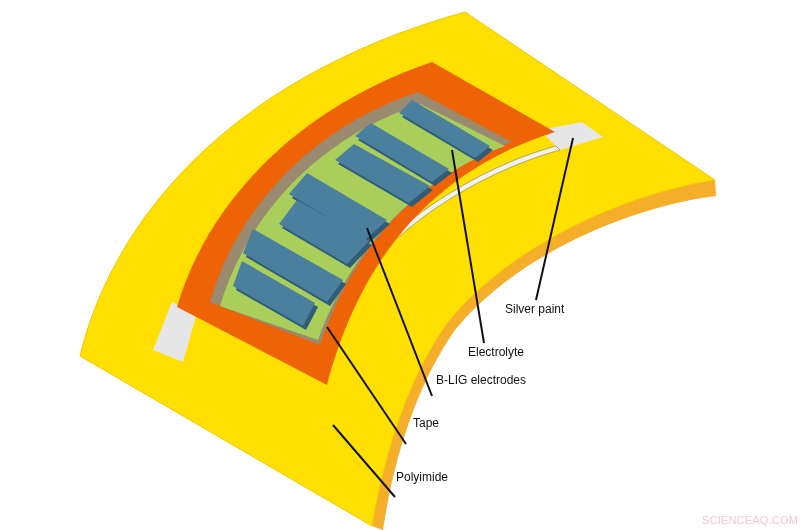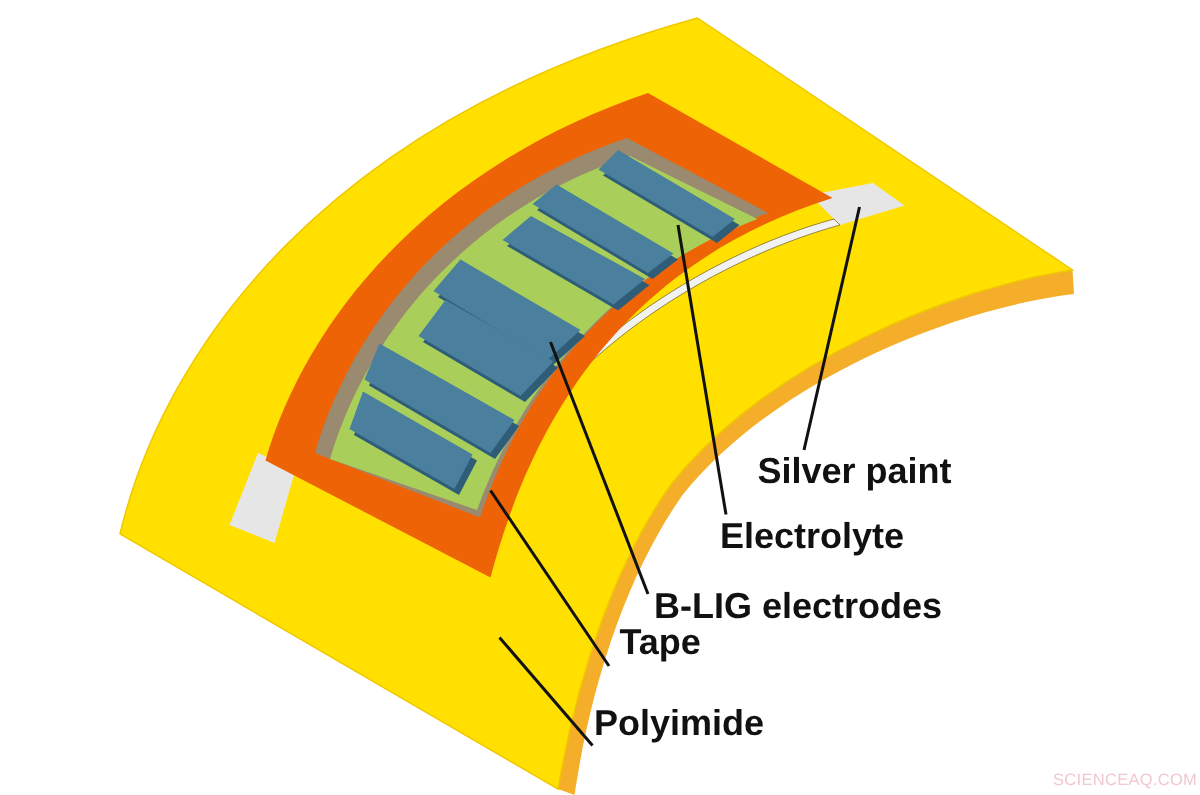--- a/index.html
+++ b/index.html
@@ -1,20 +1,20 @@
 <!DOCTYPE html>
 <html><head>
   <meta charset="utf-8">
   <style>
     html, body { margin: 0; padding: 0; background: #ffffff; }
     body { width: 800px; height: 530px; position: relative; overflow: hidden;
            font-family: "Liberation Sans", sans-serif; }
     #diagram { position: absolute; left: 0; top: 0; width: 800px; height: 530px; }
     .label { position: absolute; font-family: "Liberation Sans", sans-serif;
-             font-weight: bold; font-size: 24px; color: #111111; white-space: nowrap;
+             font-weight: normal; font-size: 12px; color: #111111; white-space: nowrap;
              line-height: 1; }
     .watermark { position: absolute; font-family: "Liberation Sans", sans-serif;
                  font-size: 11px; color: #f0c8cf; letter-spacing: 0.2px; }
   </style>
 </head>
 <body>
 
 <svg id="diagram" viewBox="0 0 800 530" xmlns="http://www.w3.org/2000/svg">
 
   <path d="M715,180 L716,196 C640,205 520,250 455,330 C420,380 395,450 383,530 L372,526 C385,450 410,375 448,322 C515,240 635,192 715,180 Z" fill="#f5ae2a"></path>
@@ -68,18 +68,18 @@
   <g stroke="#111111" stroke-width="2" fill="none">
     <line x1="573" y1="138" x2="536" y2="300"></line>
     <line x1="452" y1="150" x2="484" y2="343"></line>
     <line x1="367" y1="228" x2="432" y2="396"></line>
     <line x1="327" y1="327" x2="406" y2="444"></line>
     <line x1="333" y1="425" x2="395" y2="497"></line>
   </g>
 </svg>
 
 <div class="label" style="left:505px; top:303px;">Silver paint</div>
-<div class="label" style="left:468px; top:346px;margin-left:12px;">Electrolyte</div>
-<div class="label" style="left:436px; top:393px;text-align:right;">B-LIG electrodes</div>
+<div class="label" style="left:468px; top:346px;">Electrolyte</div>
+<div class="label" style="left:436px; top:374px;text-align:right;">B-LIG electrodes</div>
 <div class="label" style="left:413px; top:417px;">Tape</div>
 <div class="label" style="left:396px; top:471px;">Polyimide</div>
 
 <div class="watermark" style="left:702px; top:514px;">SCIENCEAQ.COM</div>
 
 </body></html>

